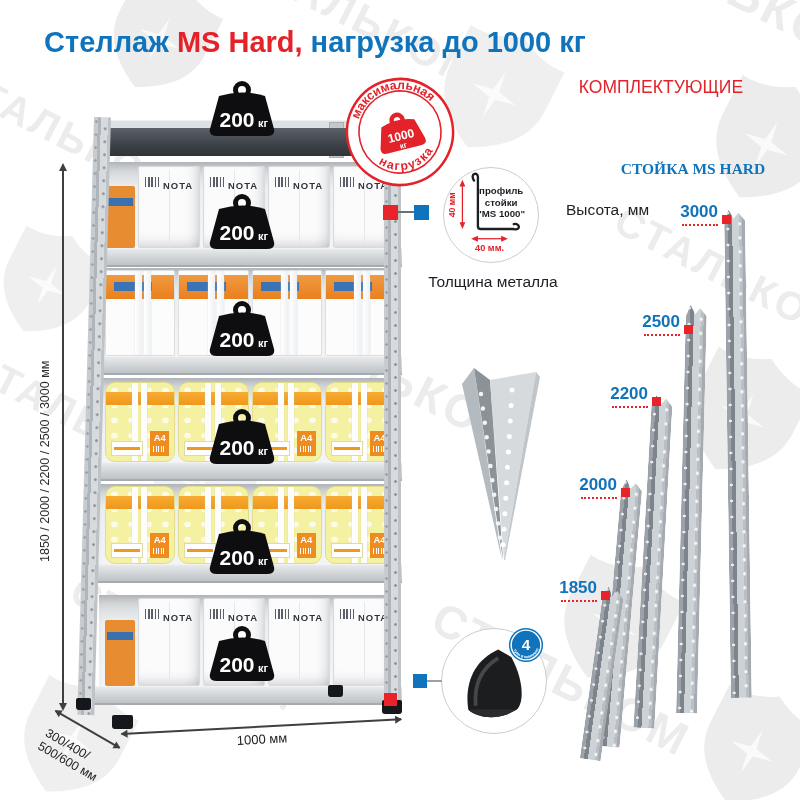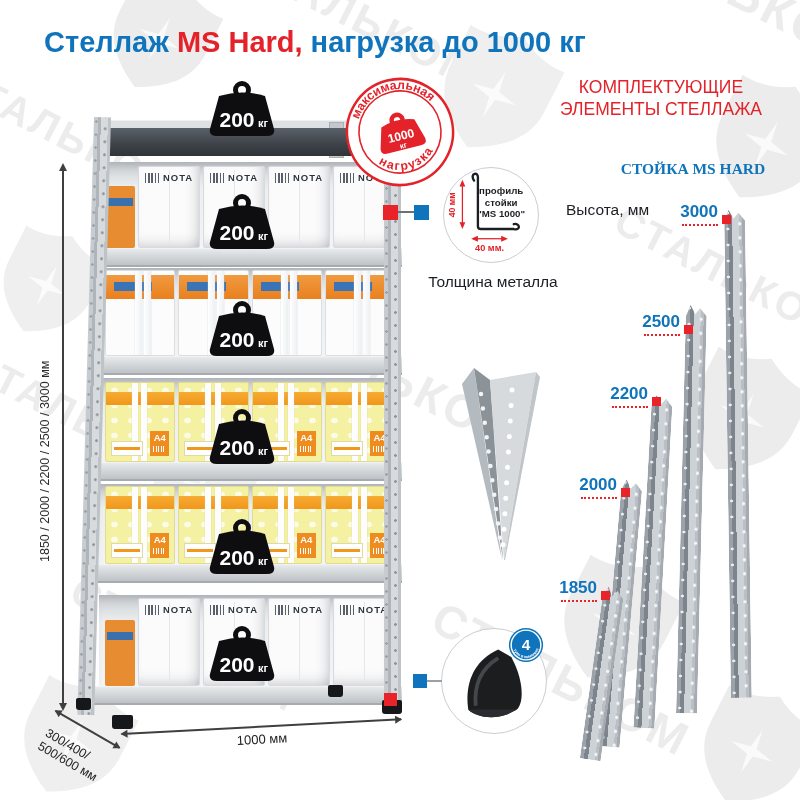--- a/index.html
+++ b/index.html
@@ -28,29 +28,29 @@
   .toplight{position:absolute;left:4px;top:8px;width:304px;height:9px;background:#dee1e3;border-top:1px solid #eef0f1;}
   .darkbeam{position:absolute;left:14px;top:16px;width:286px;height:28px;background:linear-gradient(#5a6168,#3d4248 60%,#2f3439);border-radius:1px;z-index:3;}
   .reartab{position:absolute;left:235px;top:10px;width:13px;height:34px;background:#c3c8cc;border:1px solid #aab0b5;z-index:1;}
   .foot{position:absolute;background:#15171a;border-radius:2px 2px 3px 3px;z-index:7;}
   
   .nota{flex:1;position:relative;background:#fbfbfc;border:1px solid #d7dbdf;border-radius:2px;
         box-shadow:inset 0 -12px 14px -11px rgba(60,65,75,.28),inset -12px 0 14px -12px rgba(60,65,75,.3);}
   .nota::after{content:"";position:absolute;left:50%;top:3px;bottom:3px;width:1px;background:#e5e8eb;}
   .hdr{display:flex;align-items:center;gap:3px;padding:5px 4px 0 6px;}
   .bc{width:15px;height:10px;background:repeating-linear-gradient(90deg,#5a6069 0 1.5px,transparent 1.5px 3.2px);}
-  .nlbl{font-size:9.5px;font-weight:800;letter-spacing:1px;color:#2d333b;}
+  .nlbl{font-size:9.5px;font-weight:800;letter-spacing:1px;color:#2d333b;margin-top:8px;}
   .obox{position:relative;width:30px;background:#e78c30;border-radius:2px;}
   .obox::before{content:"";position:absolute;left:2px;right:2px;top:12px;height:8px;background:#3a70ae;}
   .otop{flex:1;position:relative;background:#fcfcfd;border:1px solid #dcdfe2;border-radius:2px;}
   .band{height:24px;margin-top:4px;background:linear-gradient(#f09a40,#e9801e);position:relative;}
   .band::before{content:"";position:absolute;left:12%;right:32%;top:7px;height:9px;background:#3a73b6;}
   .otop .st1,.otop .st2{position:absolute;top:0;bottom:0;width:7px;background:linear-gradient(90deg,#fff,#edf0f2);box-shadow:0 0 1px #c6cacd;z-index:2;}
   .otop .st1{left:42%;} .otop .st2{left:55%;}
-  .ybox{flex:1;position:relative;border:1px solid #e3dc8e;border-radius:2px;background-color:#f5f1a3;
+  .ybox{flex:1;position:relative;border:1px solid #e3dc8e;border-radius:10px;background-color:#f5f1a3;
         background-image:radial-gradient(rgba(255,255,255,.75) 3px,transparent 3.6px);background-size:17px 15px;}
   .stripe{position:absolute;left:0;right:0;top:9px;height:13px;background:linear-gradient(#f7ab32,#f0971c);}
   .ybox .st1,.ybox .st2{position:absolute;top:0;bottom:0;width:6px;background:#fdfdfd;box-shadow:0 0 1px #cfc98f;}
   .ybox .st1{left:38%;} .ybox .st2{left:52%;}
   .wlab{position:absolute;left:5px;bottom:5px;width:30px;height:13px;background:#fff;border:1px solid #e0d9a8;}
   .wlab::before{content:"";position:absolute;left:2px;right:2px;top:5px;height:3px;background:#f0971c;}
   .a4{position:absolute;right:5px;bottom:5px;width:19px;height:25px;background:#ee8c1f;color:#fff;font-size:9.5px;font-weight:800;text-align:center;line-height:14px;}
   .a4::after{content:"";display:block;margin:1px 3px 0;height:6px;background:repeating-linear-gradient(90deg,#fff 0 1px,transparent 1px 2.6px);}
   
   .kb{position:absolute;left:202px;width:80px;height:58px;z-index:8;}
@@ -398,21 +398,20 @@
   <circle cx="20" cy="20" r="16.5" fill="none" stroke="#fff" stroke-width="1.6"></circle>
   <text x="20" y="25" text-anchor="middle" font-size="17" font-weight="800" fill="#fff">4</text>
   <path id="bArc" d="M6,25 A15,15 0 0 0 34,25" fill="none"></path>
   <text font-size="4.6" font-weight="700" fill="#fff"><textPath href="#bArc" startOffset="50%" text-anchor="middle">штуки в комплекте</textPath></text>
 </svg>
 <div class="cap" style="left:417px;top:740px">
 </div>
 
 <div id="heading-red" class="abs">
   <div>КОМПЛЕКТУЮЩИЕ</div>
-  <div>ЭЛЕМЕНТЫ СТЕЛЛАЖА</div>
 </div>
 <div id="sub-blue" class="abs">СТОЙКА MS HARD</div>
 <div id="height-cap" class="abs">Высота, мм</div>
 
 <div class="rpost" style="left:724px;top:210px;height:488px;transform:rotate(-0.8deg)"></div>
 <div class="rpost" style="left:686px;top:305px;height:408px;transform:rotate(1.4deg)"></div>
 <div class="rpost" style="left:652px;top:395px;height:333px;transform:rotate(3.2deg)"></div>
 <div class="rpost" style="left:622px;top:479px;height:268px;transform:rotate(5deg)"></div>
 <div class="rpost" style="left:604px;top:586px;height:174px;transform:rotate(8deg)"></div>
 

